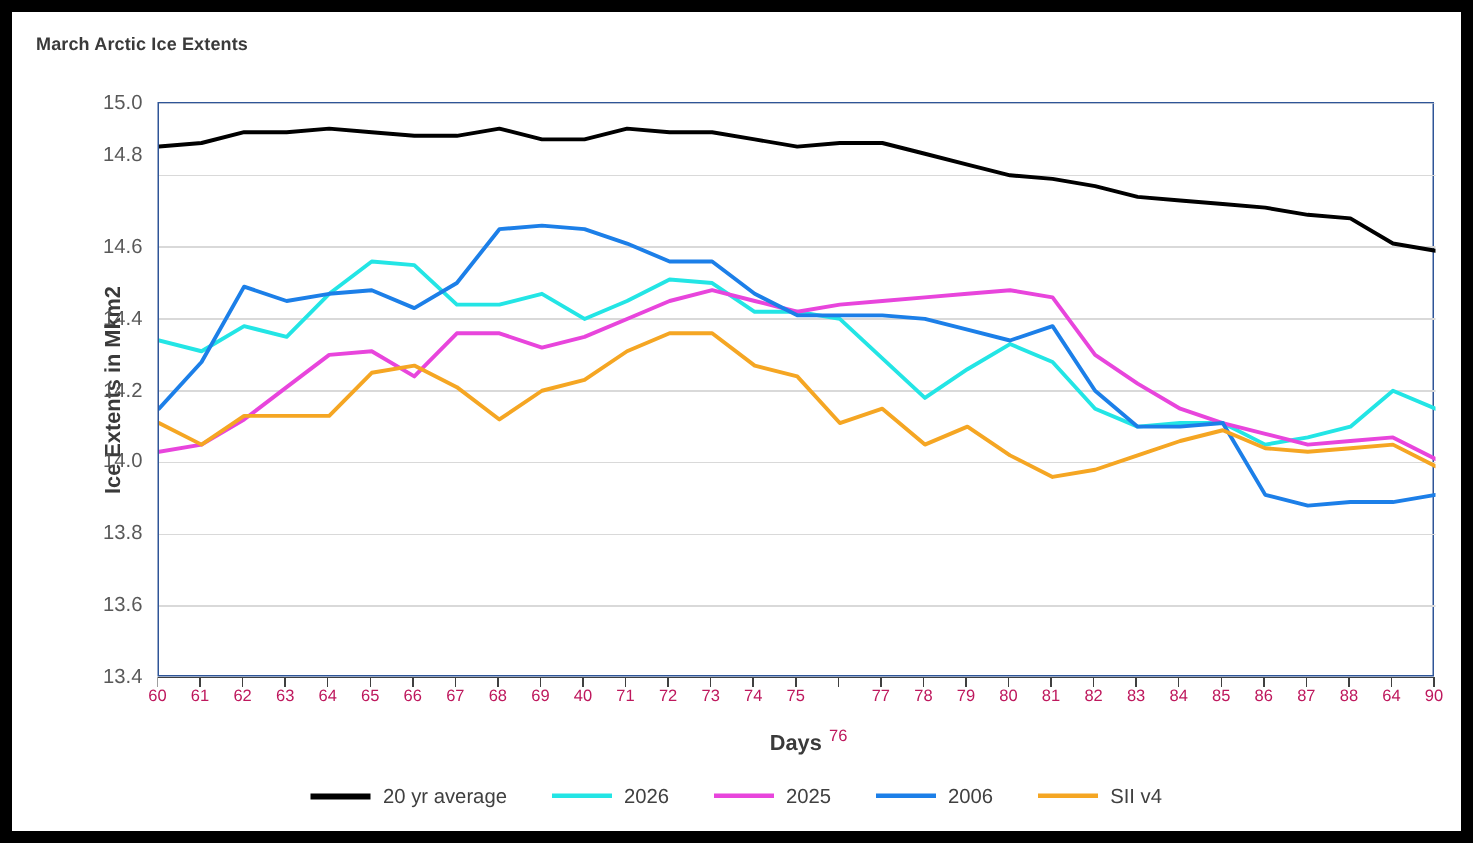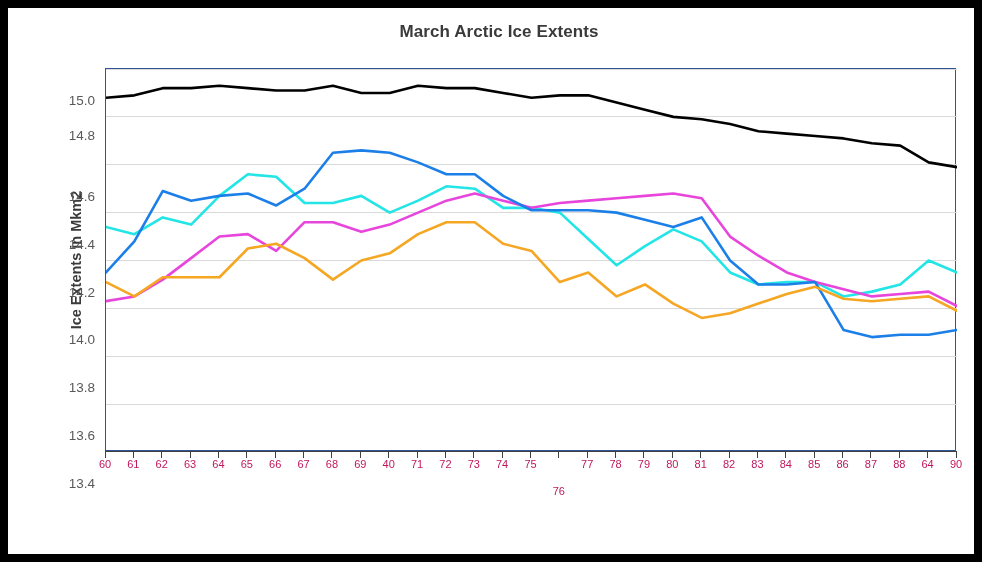--- a/index.html
+++ b/index.html
@@ -17,22 +17,22 @@
   #chart-card{
     position:absolute;
     left:0;top:0;right:0;bottom:0;
     background:#ffffff;
   }
 
   
   #chart-title{
     position:absolute;
     left:16px;right:0;top:14px;
-    text-align:center;
-    font-size:17px;
+    text-align:left;
+    font-size:12px;
     font-weight:bold;
     color:#3a3a3a;
     letter-spacing:.1px;
   }
 
   
   #plot{
     position:absolute;
     left:97px;top:60px;
     width:851px;height:383px;
@@ -45,21 +45,20 @@
 
   
   .ytick{
     position:absolute;
     width:60px;
     text-align:right;
     font-size:13.5px;
     color:#595959;
     transform:translateY(-50%);
     left:27px;
-    margin-top:32px;
   }
   .xtick{
     position:absolute;
     width:40px;
     text-align:center;
     font-size:11px;
     color:#be185d;
     top:450px;
     transform:translateX(-50%);
   }
@@ -201,16 +200,39 @@
           <line x1="0" x2="851" y1="47.87499999999983" y2="47.87499999999983" stroke="#d9d9d9" stroke-width="1" shape-rendering="crispEdges"></line>
           <line x1="0" x2="851" y1="0" y2="0" stroke="#d9d9d9" stroke-width="1" shape-rendering="crispEdges"></line>
           <polyline points="0.00,28.72 28.37,26.33 56.73,19.15 85.10,19.15 113.47,16.76 141.83,19.15 170.20,21.54 198.57,21.54 226.93,16.76 255.30,23.94 283.67,23.94 312.03,16.76 340.40,19.15 368.77,19.15 397.13,23.94 425.50,28.72 453.87,26.33 482.23,26.33 510.60,33.51 538.97,40.69 567.33,47.87 595.70,50.27 624.07,55.06 652.43,62.24 680.80,64.63 709.17,67.02 737.53,69.42 765.90,74.21 794.27,76.60 822.63,93.36 851.00,98.14" fill="none" stroke="#000000" stroke-width="2.6" stroke-linejoin="round" stroke-linecap="round"></polyline>
           <polyline points="0.00,157.99 28.37,165.17 56.73,148.41 85.10,155.59 113.47,126.87 141.83,105.32 170.20,107.72 198.57,134.05 226.93,134.05 255.30,126.87 283.67,143.62 312.03,131.66 340.40,117.29 368.77,119.69 397.13,138.84 425.50,138.84 453.87,143.62 482.23,169.96 510.60,196.29 538.97,177.14 567.33,160.38 595.70,172.35 624.07,203.47 652.43,215.44 680.80,213.04 709.17,213.04 737.53,227.41 765.90,222.62 794.27,215.44 822.63,191.50 851.00,203.47" fill="none" stroke="#23E5E5" stroke-width="2.6" stroke-linejoin="round" stroke-linecap="round"></polyline>
           <polyline points="0.00,232.19 28.37,227.41 56.73,210.65 85.10,189.11 113.47,167.56 141.83,165.17 170.20,181.92 198.57,153.20 226.93,153.20 255.30,162.77 283.67,155.59 312.03,143.62 340.40,131.66 368.77,124.47 397.13,131.66 425.50,138.84 453.87,134.05 482.23,131.66 510.60,129.26 538.97,126.87 567.33,124.47 595.70,129.26 624.07,167.56 652.43,186.71 680.80,203.47 709.17,213.04 737.53,220.23 765.90,227.41 794.27,225.01 822.63,222.62 851.00,236.98" fill="none" stroke="#E845DC" stroke-width="2.6" stroke-linejoin="round" stroke-linecap="round"></polyline>
           <polyline points="0.00,203.47 28.37,172.35 56.73,122.08 85.10,131.66 113.47,126.87 141.83,124.47 170.20,136.44 198.57,119.69 226.93,83.78 255.30,81.39 283.67,83.78 312.03,93.36 340.40,105.32 368.77,105.32 397.13,126.87 425.50,141.23 453.87,141.23 482.23,141.23 510.60,143.62 538.97,150.81 567.33,157.99 595.70,148.41 624.07,191.50 652.43,215.44 680.80,215.44 709.17,213.04 737.53,260.92 765.90,268.10 794.27,265.71 822.63,265.71 851.00,260.92" fill="none" stroke="#1C7FE8" stroke-width="2.6" stroke-linejoin="round" stroke-linecap="round"></polyline>
           <polyline points="0.00,213.04 28.37,227.41 56.73,208.26 85.10,208.26 113.47,208.26 141.83,179.53 170.20,174.74 198.57,189.11 226.93,210.65 255.30,191.50 283.67,184.32 312.03,165.17 340.40,153.20 368.77,153.20 397.13,174.74 425.50,181.92 453.87,213.04 482.23,203.47 510.60,227.41 538.97,215.44 567.33,234.59 595.70,248.95 624.07,244.16 652.43,234.59 680.80,225.01 709.17,217.83 737.53,229.80 765.90,232.19 794.27,229.80 822.63,227.41 851.00,241.77" fill="none" stroke="#F5A623" stroke-width="2.6" stroke-linejoin="round" stroke-linecap="round"></polyline>
         </svg>
     </div>
 
-
+    <div id="xlabel">Days</div>
+
+    <div id="legend">
+        <div class="legend-item">
+          <span class="legend-swatch" style="border-top-color: rgb(0, 0, 0); border-top-width: 4px;"></span>
+          <span class="legend-text">20 yr average</span>
+        </div>
+        <div class="legend-item">
+          <span class="legend-swatch" style="border-top-color: rgb(35, 229, 229); border-top-width: 3px;"></span>
+          <span class="legend-text">2026</span>
+        </div>
+        <div class="legend-item">
+          <span class="legend-swatch" style="border-top-color: rgb(232, 69, 220); border-top-width: 3px;"></span>
+          <span class="legend-text">2025</span>
+        </div>
+        <div class="legend-item">
+          <span class="legend-swatch" style="border-top-color: rgb(28, 127, 232); border-top-width: 3px;"></span>
+          <span class="legend-text">2006</span>
+        </div>
+        <div class="legend-item">
+          <span class="legend-swatch" style="border-top-color: rgb(245, 166, 35); border-top-width: 3px;"></span>
+          <span class="legend-text">SII v4</span>
+        </div>
+      </div>
 
   </div>
 </div>
 
 </body></html>

